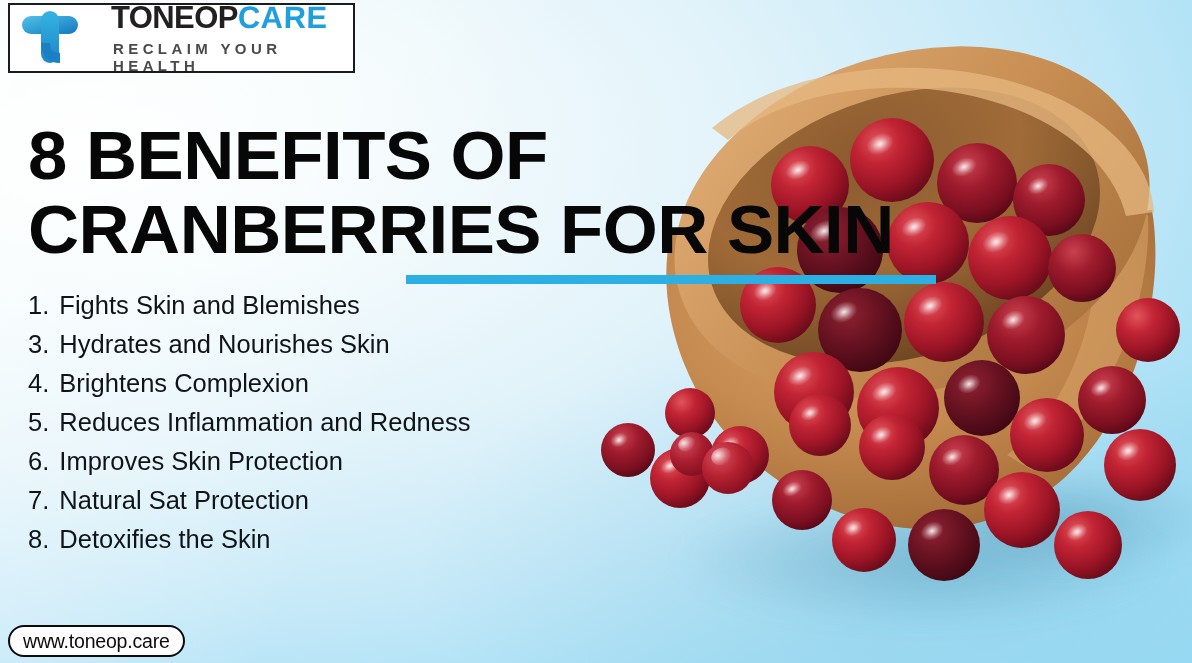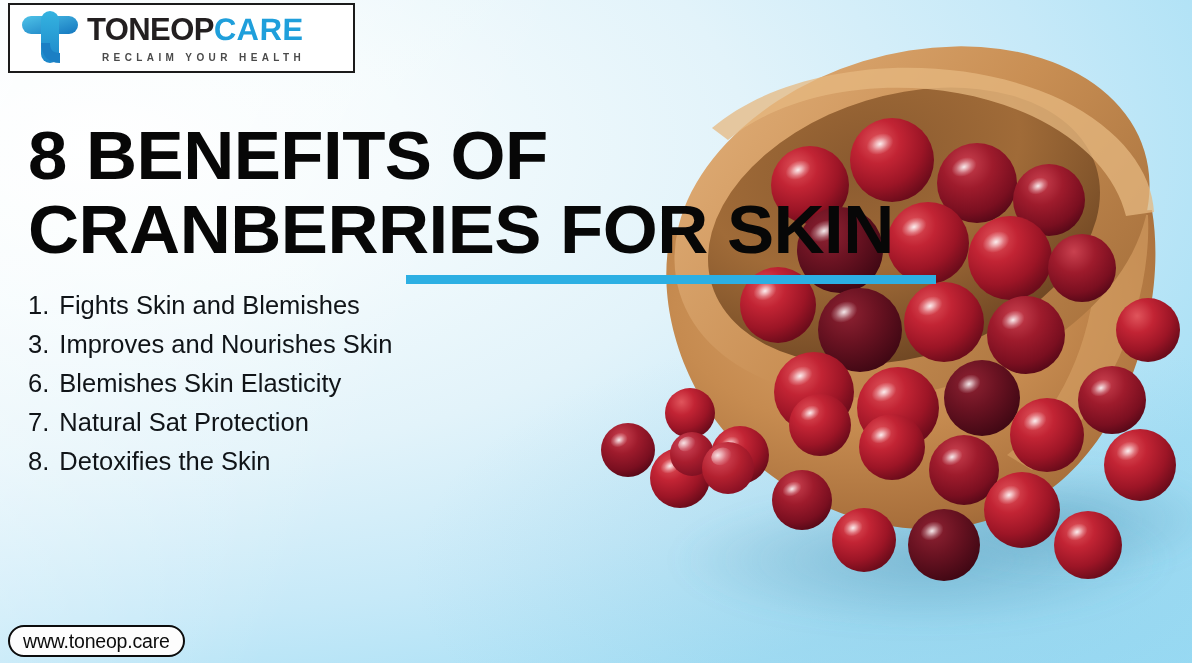--- a/index.html
+++ b/index.html
@@ -23,38 +23,38 @@
       linear-gradient(115deg, rgba(255,255,255,0.55) 0%, rgba(255,255,255,0) 38%);
     pointer-events:none;
   }
 
   
   #logo-box {
     position:absolute; left:8px; top:3px;
     width:347px; height:70px;
     background:#ffffff;
     border:2px solid #1b1b1b;
-    display:flex; align-items:center;
+    display:flex; align-items:center;gap:24px;
   }
   #logo-mark { width:62px; height:58px; margin-left:9px; flex:none; }
   #logo-text { margin-left:6px; }
   #logo-word { display:flex; align-items:baseline; line-height:1; }
   .logo-toneop {
     font-family:"Liberation Sans", sans-serif;
     font-weight:700; font-size:31px; letter-spacing:-0.6px; color:#231f20;
   }
   .logo-care {
     font-family:"Liberation Sans", sans-serif;
     font-weight:700; font-size:31px; letter-spacing:0.4px;
     color:#1f9fdb;
     transform:skewX(-1deg);
   }
   #logo-tagline {
-    font-size:10px; font-weight:700; color:#4a4a4a;
-    letter-spacing:4.4px; margin-top:7px; margin-left:15px;
+    font-size:15px; font-weight:700; color:#4a4a4a;
+    letter-spacing:4.4px; margin-top:7px; margin-left:2px;
   }
 
   
   #headline {
     position:absolute; left:28px; top:118px;
     font-family:"Liberation Sans Narrow","Liberation Sans", sans-serif;
     font-weight:700;
     font-size:68px;
     line-height:74px;
     letter-spacing:-0.5px;
@@ -288,22 +288,24 @@
       <div id="logo-tagline">RECLAIM YOUR HEALTH</div>
     </div>
   </div>
 
   <h1 id="headline">8 BENEFITS OF
 CRANBERRIES FOR SKIN</h1>
   <div id="title-underline"></div>
 
   <ul id="benefits">
       <li><span class="num">1.</span><span> Fights Skin and Blemishes</span></li>
-      <li><span class="num">3.</span><span> Improves and Nourishes Skin</span></li>
-      <li><span class="num">6.</span><span> Blemishes Skin Elasticity</span></li>
+      <li><span class="num">3.</span><span> Hydrates and Nourishes Skin</span></li>
+      <li><span class="num">4.</span><span> Brightens Complexion</span></li>
+      <li><span class="num">5.</span><span> Reduces Inflammation and Redness</span></li>
+      <li><span class="num">6.</span><span> Improves Skin Protection</span></li>
       <li><span class="num">7.</span><span> Natural Sat Protection</span></li>
       <li><span class="num">8.</span><span> Detoxifies the Skin</span></li>
     </ul>
 
   <div id="url-pill">
     <span>www.toneop.care</span>
   </div>
 </div>
 
 </body></html>

